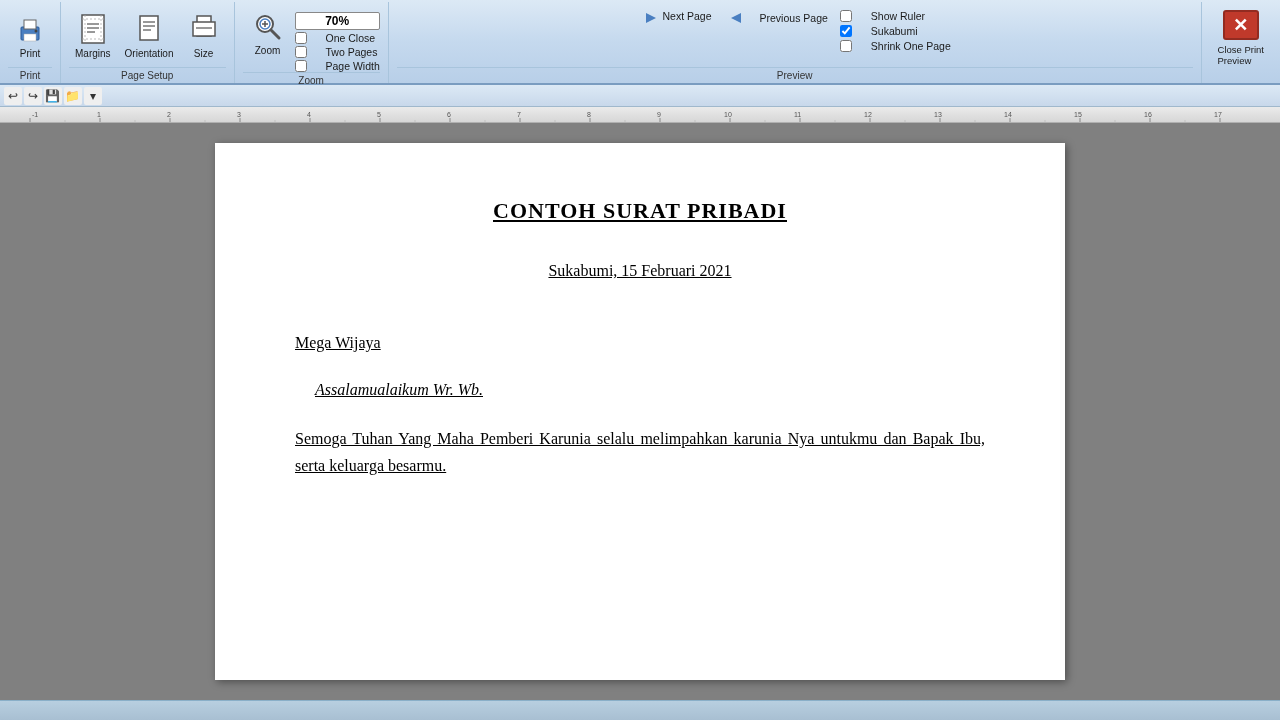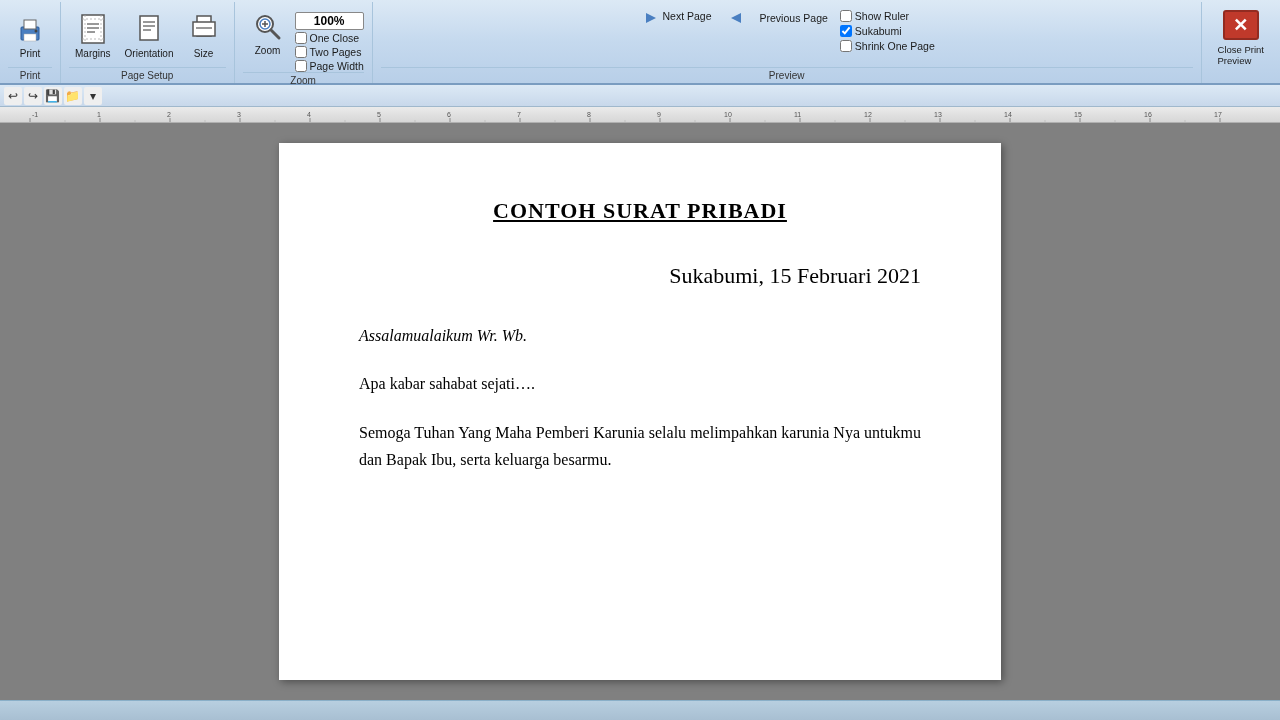--- a/index.html
+++ b/index.html
@@ -81,21 +81,21 @@
       color: #1a1a1a;
       gap: 1px;
       background: transparent;
       border: none;
       white-space: nowrap;
     }
 
     .checkbox-row {
       display: flex;
       align-items: center;
-      gap: 3px;
+      gap: 19px;
       font-size: 10.5px;
       color: #1a1a1a;
       white-space: nowrap;
     }
 
     .checkbox-row input {
       width: 12px;
       height: 12px;
     }
 
@@ -171,59 +171,61 @@
       background: #808080;
       flex: 1;
       display: flex;
       justify-content: center;
       padding: 20px 0;
       overflow-y: auto;
     }
 
     .doc-page {
       background: white;
-      width: 722px;
+      width: 850px;
       min-height: 530px;
       box-shadow: 2px 2px 8px rgba(0,0,0,0.4);
       padding: 50px 80px 50px 80px;
       font-family: 'Times New Roman', Times, serif;
       font-size: 16px;
       line-height: 1.6;
       color: #000;
+      text-decoration: underline;
     }
 
     .doc-title {
       text-align: center;
       font-size: 22px;
       font-weight: bold;
       text-decoration: underline;
       margin-bottom: 30px;
       letter-spacing: 1px;
     }
 
     .doc-date {
-      text-align: right;
-      margin-bottom: 30px;
-      font-size: 22px;
+      text-align: center;
+      margin-bottom: 46px;
+      font-size: 16px;
     }
 
     .doc-recipient {
       margin-bottom: 18px;
       font-size: 16px;
     }
 
     .doc-name {
       margin-bottom: 22px;
       font-size: 16px;
     }
 
     .doc-greeting {
       font-style: italic;
       margin-bottom: 22px;
       font-size: 16px;
+      margin-left: 20px;
     }
 
     .doc-para {
       margin-bottom: 22px;
       font-size: 16px;
     }
 
     .doc-para-long {
       text-align: justify;
       font-size: 16px;
@@ -315,21 +317,21 @@
             <circle cx="12" cy="12" r="5" fill="none" stroke="#4a7fc1" stroke-width="1.5"></circle>
             <line x1="18" y1="18" x2="26" y2="26" stroke="#555" stroke-width="3" stroke-linecap="round"></line>
             <line x1="9" y1="12" x2="15" y2="12" stroke="#555" stroke-width="1.5"></line>
             <line x1="12" y1="9" x2="12" y2="15" stroke="#555" stroke-width="1.5"></line>
           </svg>
         </div>
         <span>Zoom</span>
       </button>
       <div style="display:flex; flex-direction:column; gap:2px; padding-top:4px;">
         <div style="background:white; border:1px solid #888; border-radius:2px; padding:1px 6px; font-size:12px; font-weight:bold; cursor:pointer; text-align:center;">
-          <span>100%</span>
+          <span>70%</span>
         </div>
         <label class="checkbox-row">
           <input type="checkbox" style="">
           <span>One Close</span>
         </label>
         <label class="checkbox-row">
           <input type="checkbox" style="">
           <span>Two Pages</span>
         </label>
         <label class="checkbox-row">
@@ -463,21 +465,21 @@
       <line x1="1115" y1="13" x2="1115" y2="16"></line>
       <line x1="1185" y1="13" x2="1185" y2="16"></line>
     </g>
   </svg>
 </div>
 
 <div class="doc-area" style="height: calc(720px - 85px - 22px - 16px - 20px);">
   <div class="doc-page">
     <div class="doc-title">CONTOH SURAT PRIBADI</div>
     <div class="doc-date">Sukabumi, 15 Februari 2021</div>
+    <div class="doc-name">Mega Wijaya</div>
     <div class="doc-greeting">Assalamualaikum Wr. Wb.</div>
-    <div class="doc-para">Apa kabar sahabat sejati….</div>
     <div class="doc-para-long">Semoga Tuhan Yang Maha Pemberi Karunia selalu melimpahkan karunia Nya untukmu dan Bapak Ibu, serta keluarga besarmu.</div>
   </div>
 </div>
 
 <div class="status-bar">
   <span></span>
 </div>
 
 </body></html>

